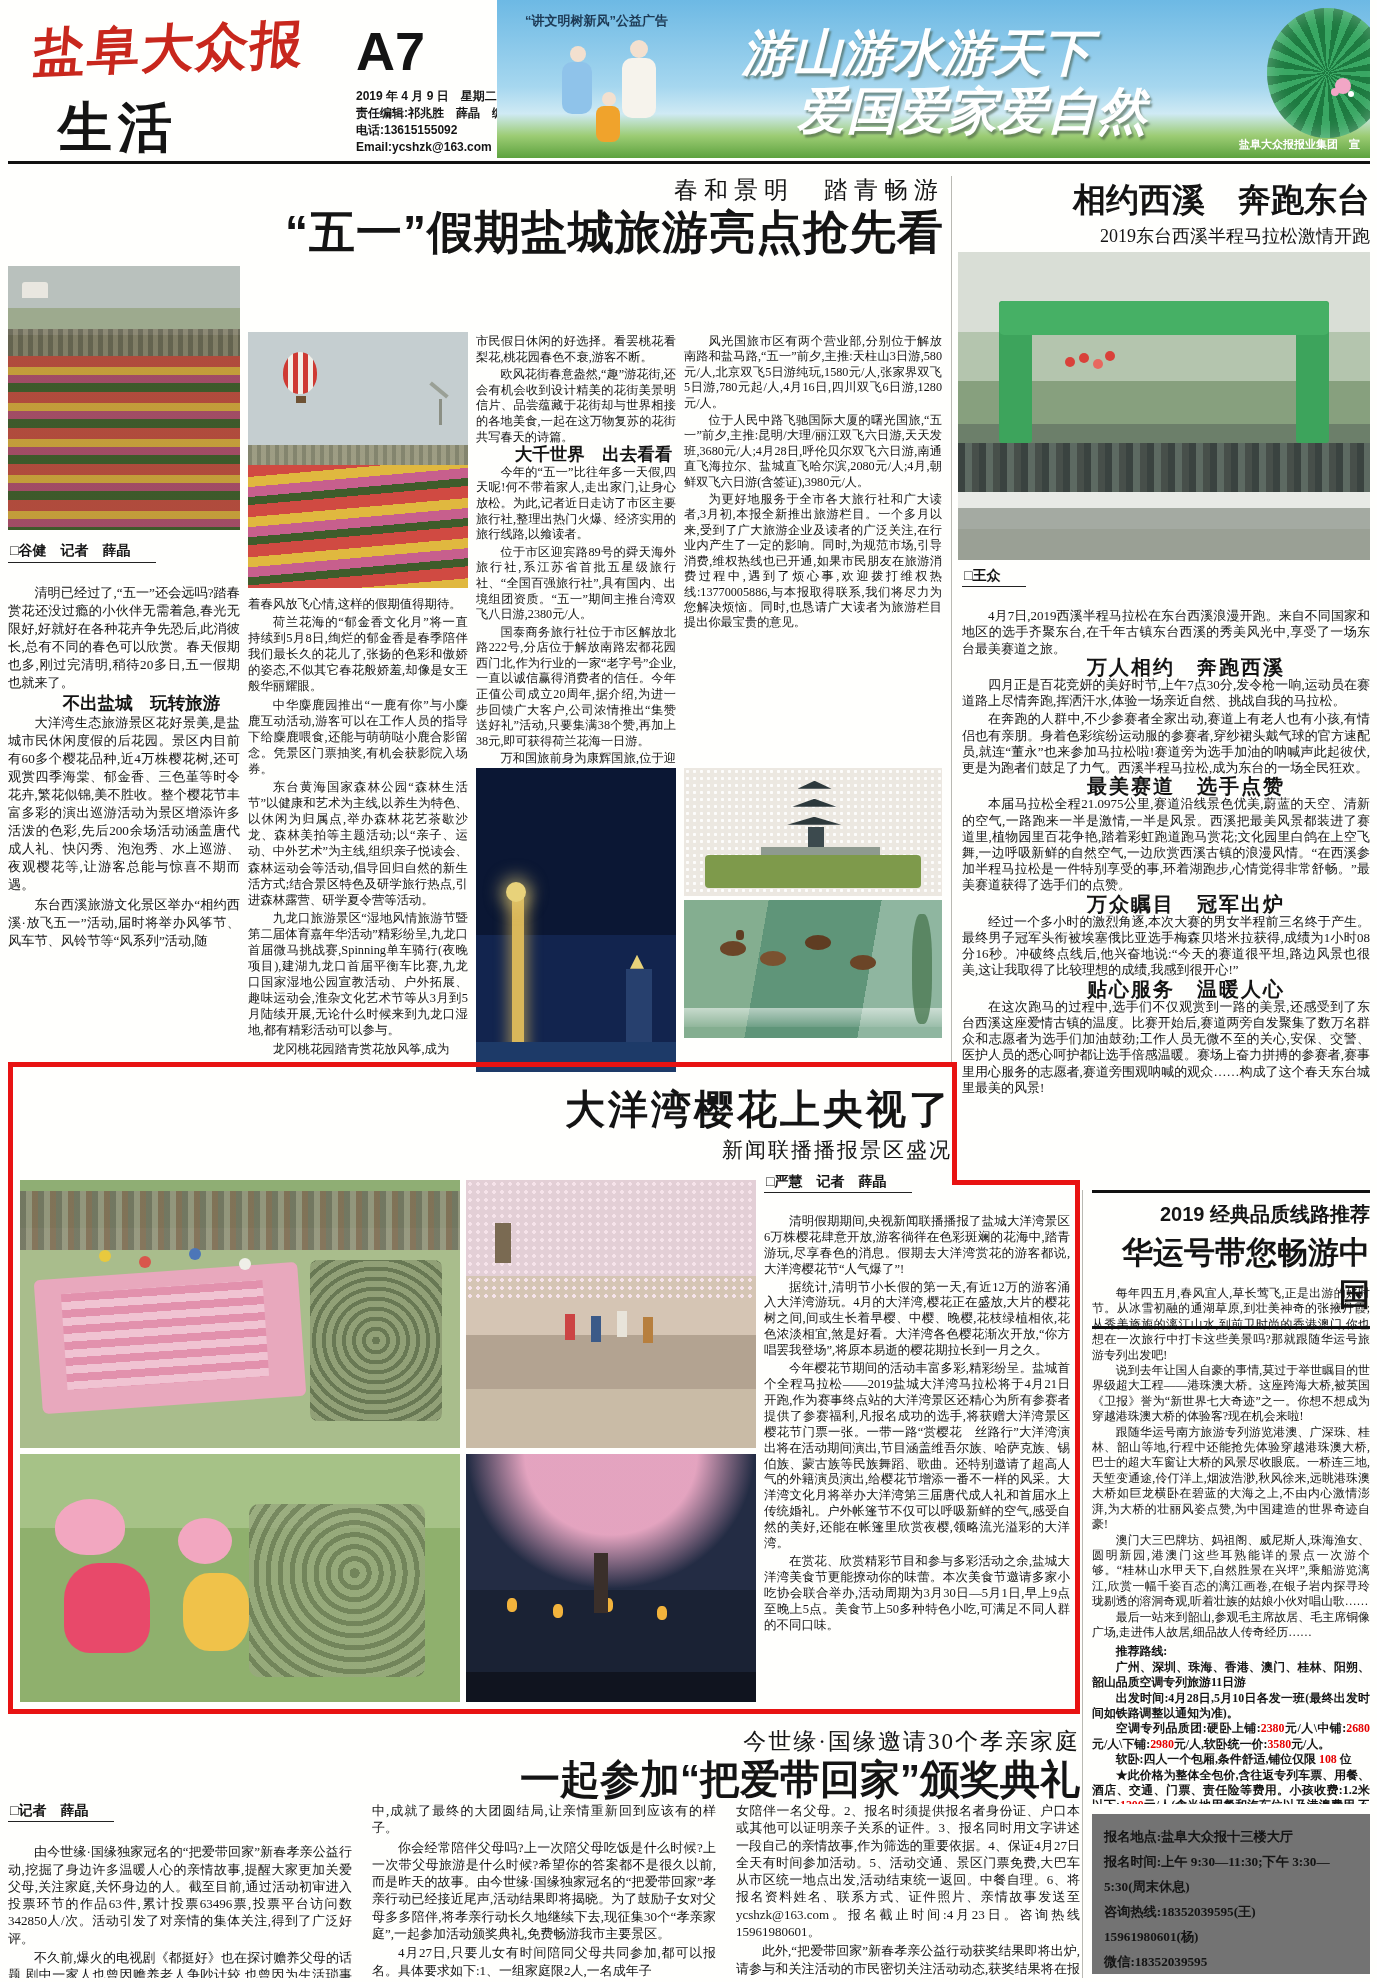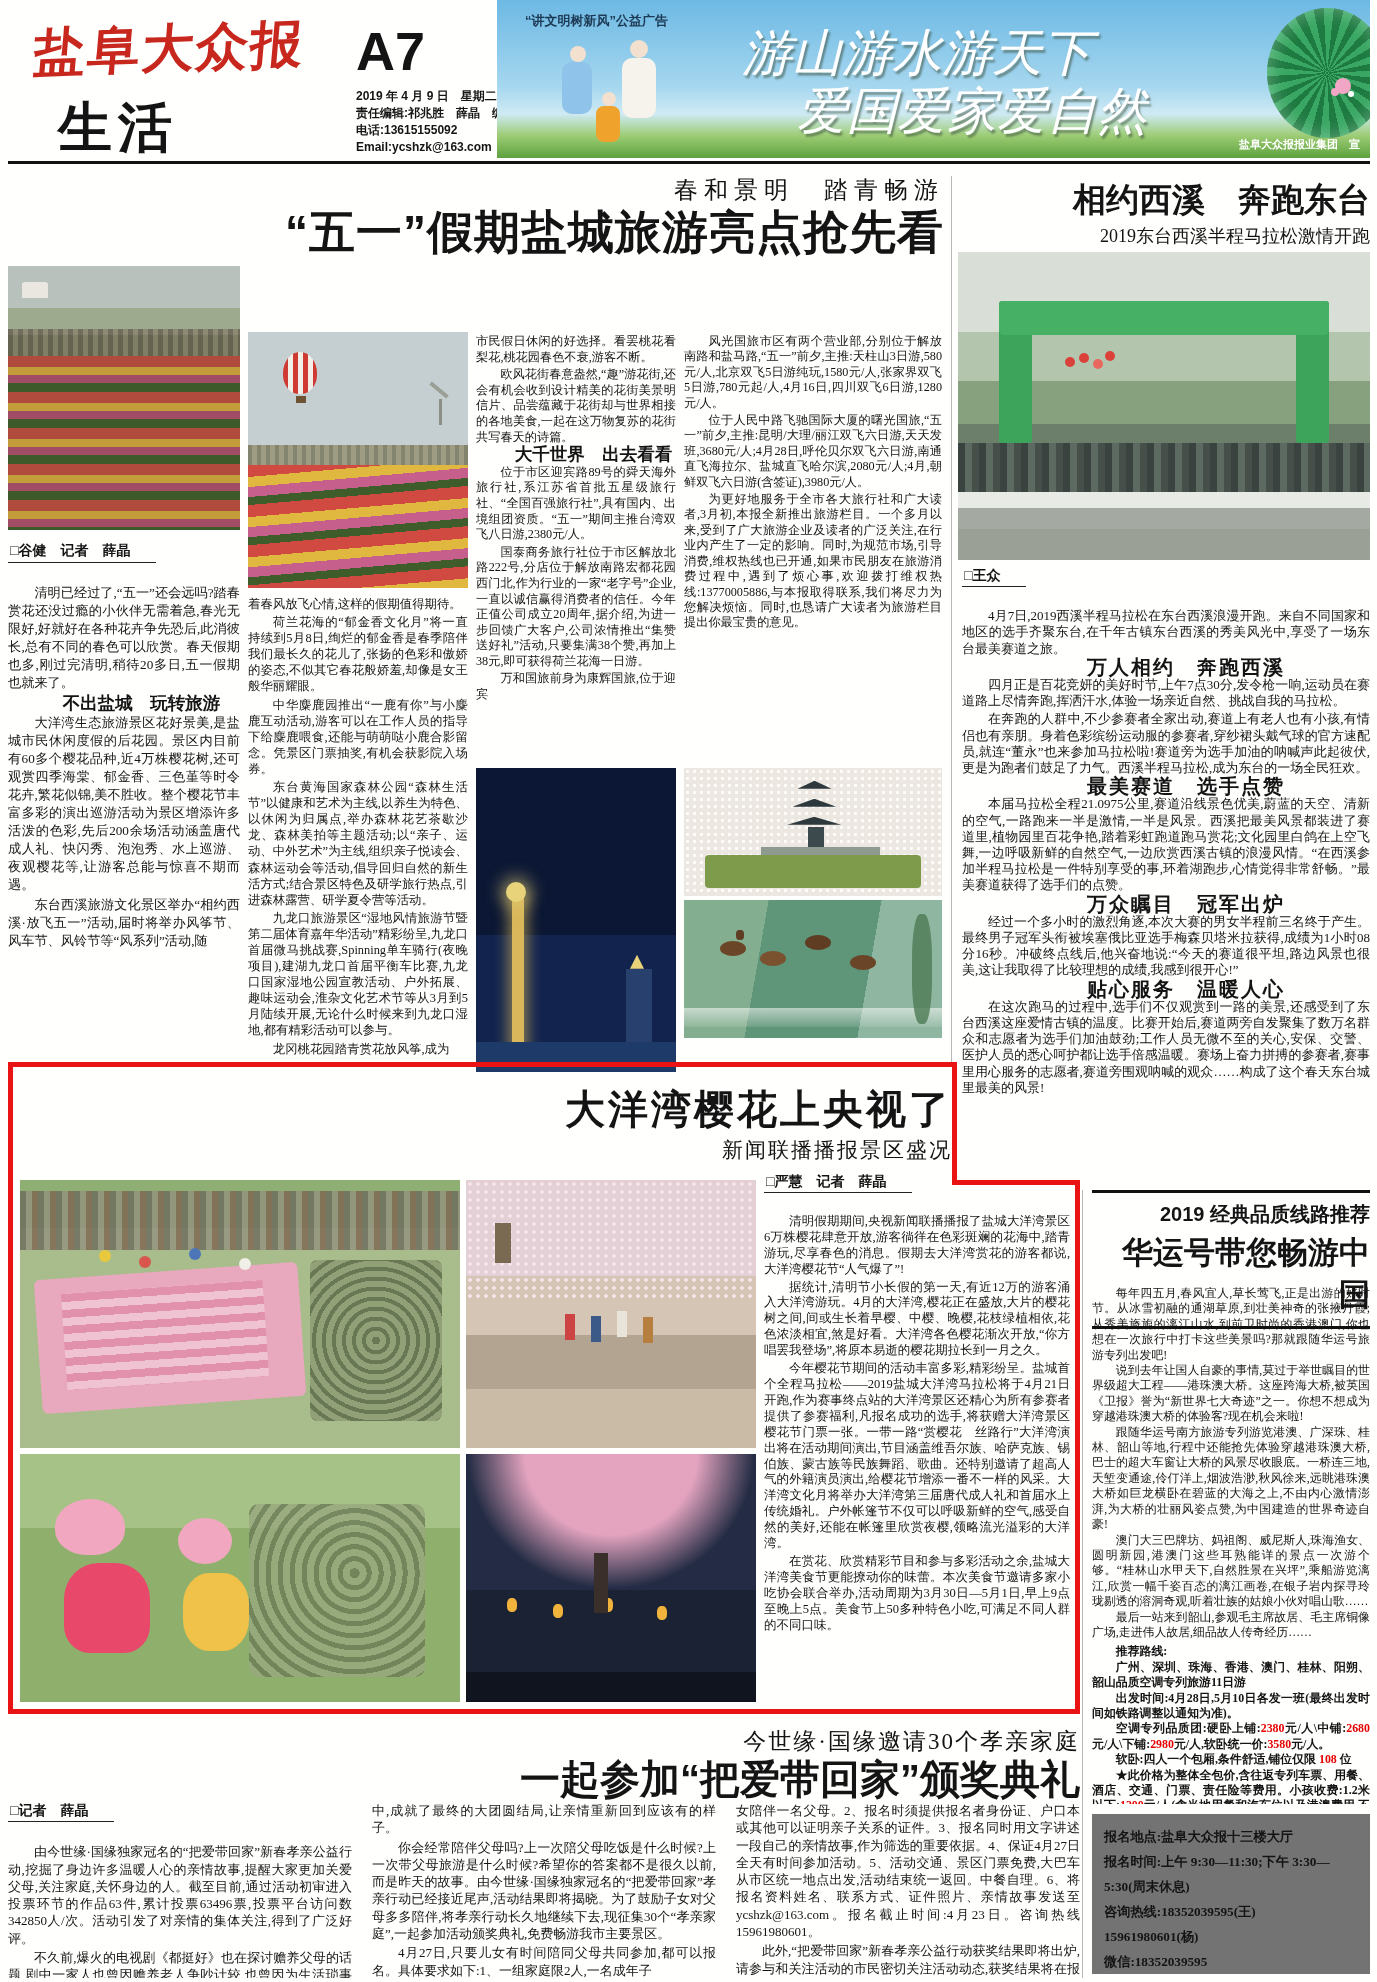--- a/index.html
+++ b/index.html
@@ -12,21 +12,21 @@
   .col p{margin:0 0 2px 0;text-indent:2em;}
   .col p.noind{text-indent:0;}
   .bodytxt{font-size:12.6px;line-height:16.6px;}
   .byline{font-weight:bold;border-bottom:1.5px solid #222;display:inline-block;padding:0 26px 2px 2px;margin-bottom:21px;font-size:14px;}
   .subhead{font-family:"Liberation Sans",sans-serif;font-weight:bold;text-align:center;font-size:17.5px;margin:7px 0;text-indent:0;}
   .bigsub{font-size:20px;letter-spacing:2px;margin:10px 0;}
   
   .logo{color:#c8271d;font-weight:bold;font-size:52px;transform:skewX(-7deg) rotate(-2deg);letter-spacing:2px;}
   .metaline{font-size:12px;line-height:17px;font-weight:bold;}
   .banner{background:linear-gradient(180deg,#6db9e4 0%,#a6d7ef 55%,#cfeaf4 72%,#9ccc74 86%,#5da23e 100%);overflow:hidden;}
-  .banner-big{color:#fff;font-weight:normal;font-style:italic;font-size:50px;line-height:54px;
+  .banner-big{color:#fff;font-weight:bold;font-style:italic;font-size:50px;line-height:54px;
               text-shadow:2px 3px 2px rgba(60,80,60,.55);white-space:nowrap;}
   .rule{background:#111;}
   .vrule{background:#b9b9b3;width:1px;}
   
   .photo{position:absolute;overflow:hidden;background:#bbb;}
   .photo .d{position:absolute;}
   
   .redbar{position:absolute;background:#e81312;}
   
   .ad-red{color:#e60000;}
@@ -155,20 +155,21 @@
     <p>中华麋鹿园推出“一鹿有你”与小麋鹿互动活动,游客可以在工作人员的指导下给麋鹿喂食,还能与萌萌哒小鹿合影留念。凭景区门票抽奖,有机会获影院入场券。</p>
     <p>东台黄海国家森林公园“森林生活节”以健康和艺术为主线,以养生为特色、以休闲为归属点,举办森林花艺茶歇沙龙、森林美拍等主题活动;以“亲子、运动、中外艺术”为主线,组织亲子悦读会、森林运动会等活动,倡导回归自然的新生活方式;结合景区特色及研学旅行热点,引进森林露营、研学夏令营等活动。</p>
     <p>九龙口旅游景区“湿地风情旅游节暨第二届体育嘉年华活动”精彩纷呈,九龙口首届微马挑战赛,Spinning单车骑行(夜晚项目),建湖九龙口首届平衡车比赛,九龙口国家湿地公园宣教活动、户外拓展、趣味运动会,淮杂文化艺术节等从3月到5月陆续开展,无论什么时候来到九龙口湿地,都有精彩活动可以参与。</p>
     <p>龙冈桃花园踏青赏花放风筝,成为</p>
   </div>
 
   <div class="col bodytxt" style="left:476px;top:334px;width:200px;height:430px;font-size:12.2px;line-height:15.6px;">
     <p class="noind">市民假日休闲的好选择。看罢桃花看梨花,桃花园春色不衰,游客不断。</p>
     <p>欧风花街春意盎然,“趣”游花街,还会有机会收到设计精美的花街美景明信片、品尝蕴藏于花街却与世界相接的各地美食,一起在这万物复苏的花街共写春天的诗篇。</p>
     <p class="subhead">大千世界　出去看看</p>
+    <p>今年的“五一”比往年多一天假,四天呢!何不带着家人,走出家门,让身心放松。为此,记者近日走访了市区主要旅行社,整理出热门火爆、经济实用的旅行线路,以飨读者。</p>
     <p>位于市区迎宾路89号的舜天海外旅行社,系江苏省首批五星级旅行社、“全国百强旅行社”,具有国内、出境组团资质。“五一”期间主推台湾双飞八日游,2380元/人。</p>
     <p>国泰商务旅行社位于市区解放北路222号,分店位于解放南路宏都花园西门北,作为行业的一家“老字号”企业,一直以诚信赢得消费者的信任。今年正值公司成立20周年,据介绍,为进一步回馈广大客户,公司浓情推出“集赞送好礼”活动,只要集满38个赞,再加上38元,即可获得荷兰花海一日游。</p>
     <p>万和国旅前身为康辉国旅,位于迎宾</p>
   </div>
 
   <div class="col bodytxt" style="left:684px;top:334px;width:258px;height:330px;font-size:12.2px;line-height:15.4px;">
     <p>风光国旅市区有两个营业部,分别位于解放南路和盐马路,“五一”前夕,主推:天柱山3日游,580元/人,北京双飞5日游纯玩,1580元/人,张家界双飞5日游,780元起/人,4月16日,四川双飞6日游,1280元/人。</p>
     <p>位于人民中路飞驰国际大厦的曙光国旅,“五一”前夕,主推:昆明/大理/丽江双飞六日游,天天发班,3680元/人;4月28日,呼伦贝尔双飞六日游,南通直飞海拉尔、盐城直飞哈尔滨,2080元/人;4月,朝鲜双飞六日游(含签证),3980元/人。</p>
     <p>为更好地服务于全市各大旅行社和广大读者,3月初,本报全新推出旅游栏目。一个多月以来,受到了广大旅游企业及读者的广泛关注,在行业内产生了一定的影响。同时,为规范市场,引导消费,维权热线也已开通,如果市民朋友在旅游消费过程中,遇到了烦心事,欢迎拨打维权热线:13770005886,与本报取得联系,我们将尽力为您解决烦恼。同时,也恳请广大读者为旅游栏目提出你最宝贵的意见。</p>
   </div>

